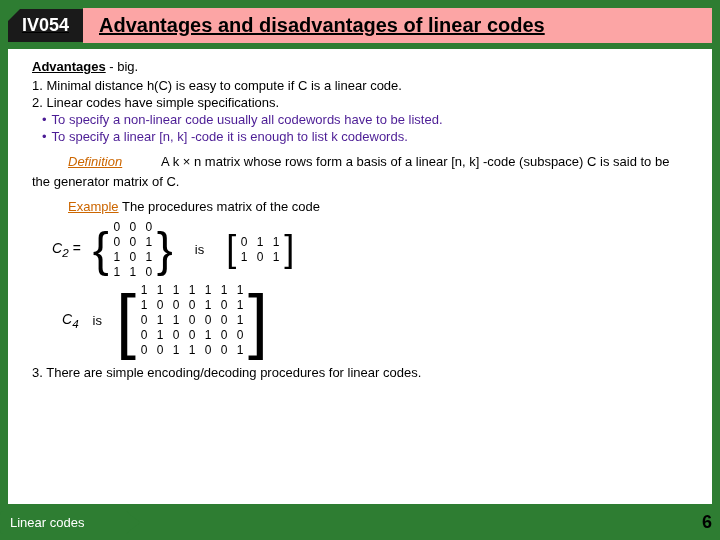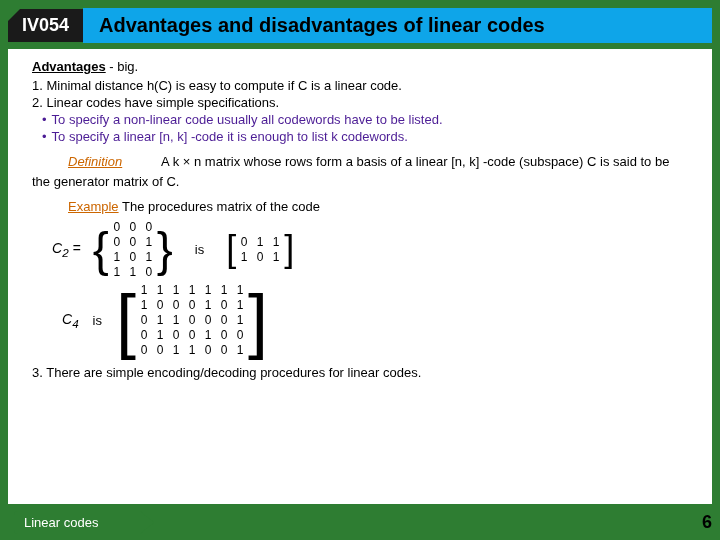--- a/index.html
+++ b/index.html
@@ -10,35 +10,36 @@
       font-family: Arial, sans-serif;
       font-size: 13px;
       overflow: hidden;
       position: relative;
     }
 
     .title-bar {
       display: flex;
       align-items: center;
       margin: 8px 8px 6px 8px;
+      text-decoration: underline;
     }
 
     .title-badge {
       background: #1a1a1a;
       color: #fff;
       font-size: 18px;
       font-weight: bold;
       padding: 6px 10px;
       clip-path: polygon(12px 0%, 100% 0%, 100% 100%, 0% 100%, 0% 12px);
       min-width: 75px;
       text-align: center;
     }
 
     .title-text {
-      background: #0ea5e9;
+      background: #fca5a5;
       color: #000;
       font-size: 20px;
       font-weight: bold;
       padding: 6px 16px;
       flex: 1;
     }
 
     .main-content {
       background: #ffffff;
       margin: 0 8px 6px 8px;
@@ -121,21 +122,21 @@
     }
 
     .step3 {
       margin-top: 8px;
       color: #000;
     }
 
     .bottom-bar {
       position: absolute;
       bottom: 6px;
-      left: 14px;
+      left: 0;
       right: 8px;
       display: flex;
       justify-content: space-between;
       align-items: center;
     }
 
     .bottom-label {
       background: #2e7d32;
       color: #fff;
       padding: 4px 30px 4px 10px;

